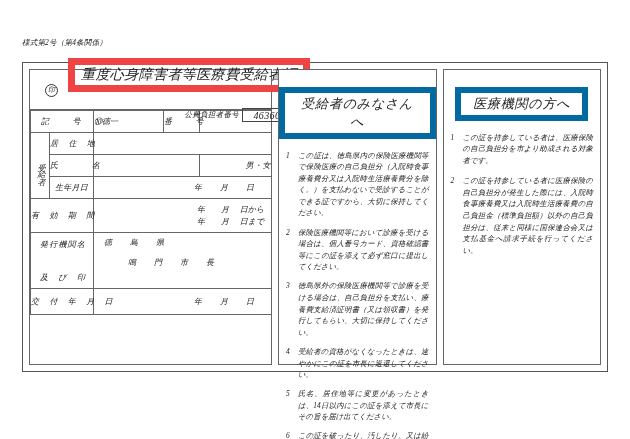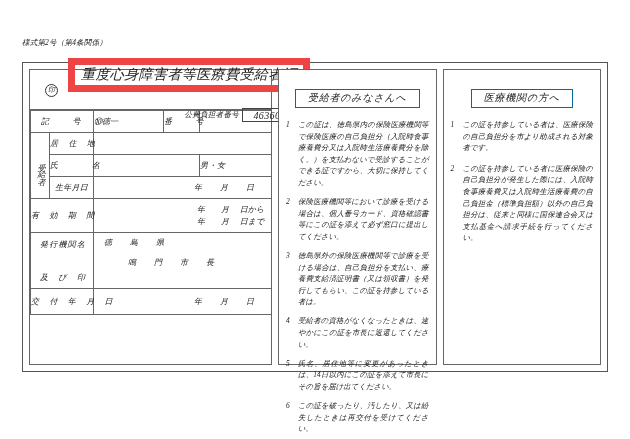--- a/index.html
+++ b/index.html
@@ -141,21 +141,21 @@
     font-size: 8px;
     height: 100%;
     display: flex;
     align-items: center;
     justify-content: center;
     margin: 0 auto;
     padding-top: 4px;
   }
   .cell-pad { padding-left: 6px; }
   .sex-cell {
-    text-align: left;
+    text-align: right;
     letter-spacing: 0.5px;
     font-size: 8px;
     white-space: nowrap;
   }
   .ymd {
     display: flex;
     justify-content: flex-end;
     align-items: center;
     padding-right: 8px;
     font-size: 8px;
@@ -185,22 +185,22 @@
   }
 
   
   .notice-head {
     text-align: center;
     padding-top: 17px;
     padding-bottom: 11px;
   }
   .notice-head span {
     display: inline-block;
-    border: 1px solid #0369a1;
-    font-size: 10px;
+    border: 6px solid #0369a1;
+    font-size: 13px;
     padding: 1.5px 12px 2px 12px;
     letter-spacing: 0.8px;
   }
   ol.notice-list {
     list-style: none;
     margin: 0;
     padding: 0 7px 0 7px;
   }
   ol.notice-list li {
     font-size: 7.4px;
@@ -325,21 +325,21 @@
           </table>
       </div>
 
       <div class="panel panel-mid">
         <div class="notice-head">
           <span>受給者のみなさんへ</span>
         </div>
         <ol class="notice-list">
           <li><span class="num">1</span><span>この証は、徳島県内の保険医療機関等で保険医療の自己負担分（入院時食事療養費分又は入院時生活療養費分を除く。）を支払わないで受診することができる証ですから、大切に保持してください。</span></li>
           <li><span class="num">2</span><span>保険医療機関等において診療を受ける場合は、個人番号カード、資格確認書等にこの証を添えて必ず窓口に提出してください。</span></li>
-          <li><span class="num">3</span><span>徳島県外の保険医療機関等で診療を受ける場合は、自己負担分を支払い、療養費支給済証明書（又は領収書）を発行してもらい、この証を持参している者は。</span></li>
+          <li><span class="num">3</span><span>徳島県外の保険医療機関等で診療を受ける場合は、自己負担分を支払い、療養費支給済証明書（又は領収書）を発行してもらい、大切に保持してください。</span></li>
           <li><span class="num">4</span><span>受給者の資格がなくなったときは、速やかにこの証を市長に返還してください。</span></li>
           <li><span class="num">5</span><span>氏名、居住地等に変更があったときは、14日以内にこの証を添えて市長にその旨を届け出てください。</span></li>
           <li><span class="num">6</span><span>この証を破ったり、汚したり、又は紛失したときは再交付を受けてください。</span></li>
 
         </ol>
       </div>
 
       <div class="panel panel-right">
         <div class="notice-head">
           <span>医療機関の方へ</span>

